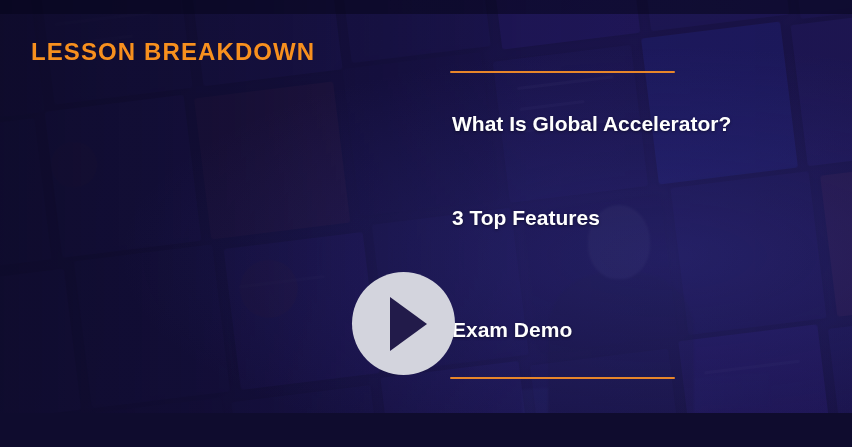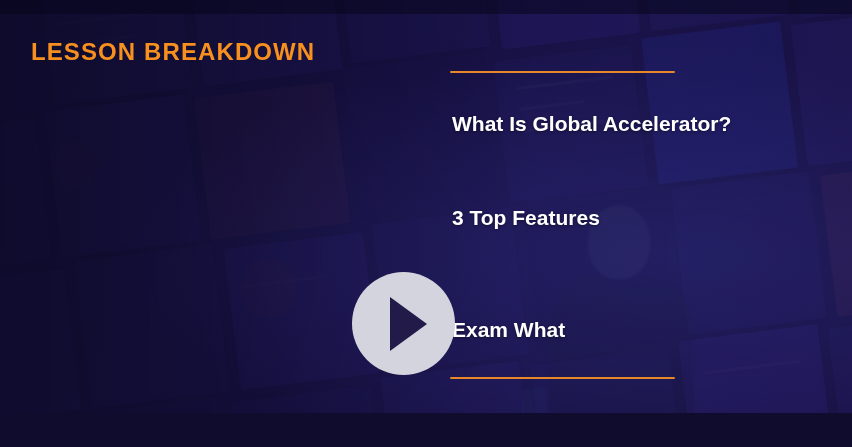--- a/index.html
+++ b/index.html
@@ -227,21 +227,21 @@
     <div id="bg-shade"></div>
     <div id="bg-topband"></div>
   </div>
 
   <div id="title">LESSON BREAKDOWN</div>
 
   <div class="rule" id="rule-top"></div>
 
   <div class="agenda-item" id="item-0">What Is Global Accelerator?</div>
   <div class="agenda-item" id="item-1">3 Top Features</div>
-  <div class="agenda-item" id="item-3">Exam What</div>
+  <div class="agenda-item" id="item-3">Exam Demo</div>
 
   <div class="rule" id="rule-bottom"></div>
 
   <div id="play-button">
     <div class="tri"></div>
   </div>
 
 </div>
 
 </body></html>

